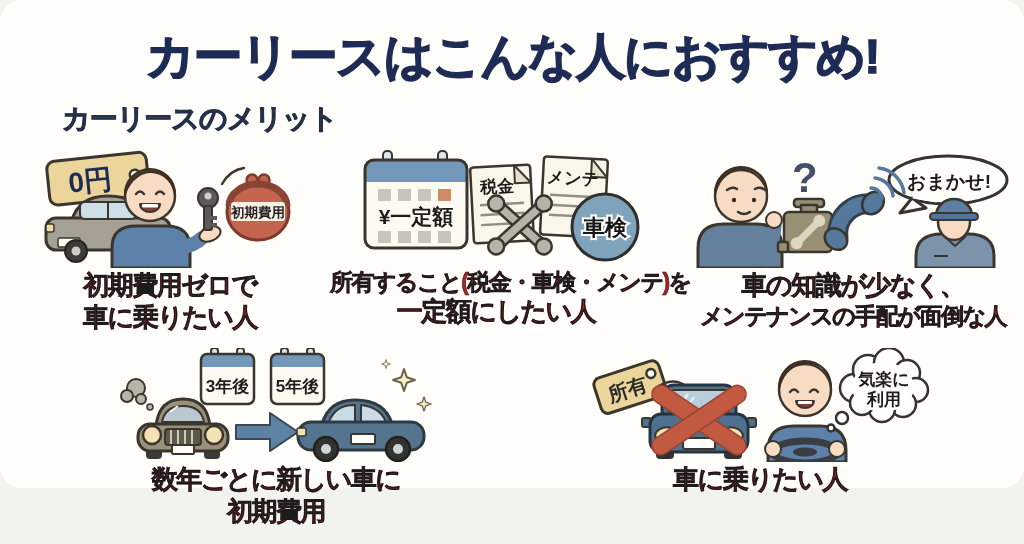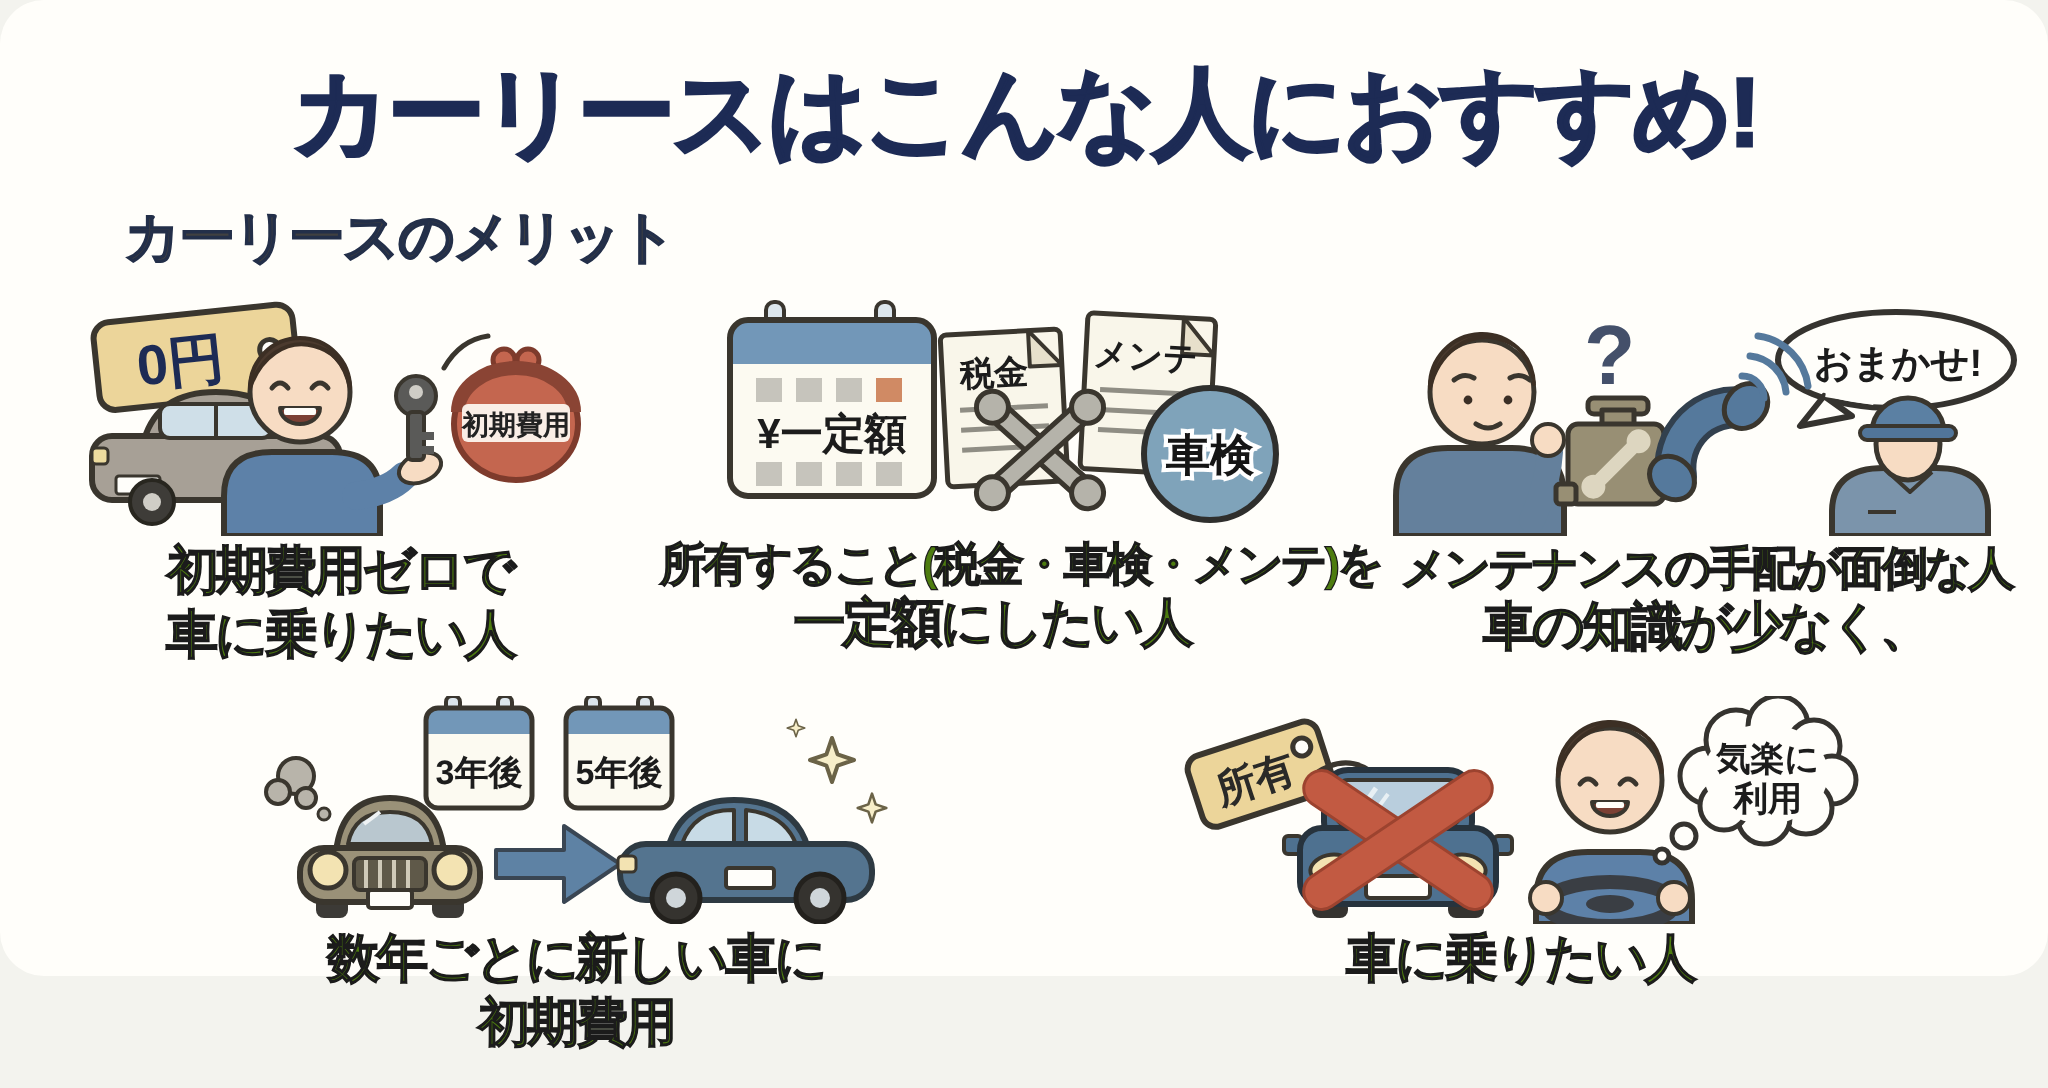--- a/index.html
+++ b/index.html
@@ -24,21 +24,21 @@
     position:absolute;left:34px;top:100px;
     font-size:28px;font-weight:bold;letter-spacing:-1px;
     color:#404040;-webkit-text-stroke:0.8px #232f49;
     white-space:nowrap;
     margin-left:28px;
   }
   .panel{position:absolute;}
   .panel svg{display:block;margin:0 auto;}
   .caption{
     margin-top:2px;text-align:center;
-    font-weight:bold;color:#4d7c0f;
+    font-weight:bold;color:#b91c1c;
     -webkit-text-stroke:0.6px #1b1b1b;
   }
   .cap-line{font-size:26px;line-height:1.22;letter-spacing:-1.5px;white-space:nowrap;}
   .cap-line.small{font-size:23px;}
   svg text{font-family:"Liberation Sans","DejaVu Sans",sans-serif;font-weight:bold;}
   .ol{stroke:#3a362e;stroke-linejoin:round;}
 </style>
 </head>
 <body>
 
@@ -220,26 +220,26 @@
       <g>
         <path d="M230,120 v-12 q0-22 26-22 h26 q26,0 26,22 v12 z" fill="#7b94ab" class="ol" stroke-width="3"></path>
         <path d="M258,88 l11,10 l11,-10" fill="none" class="ol" stroke-width="2"></path>
         <line x1="248" y1="108" x2="262" y2="108" class="ol" stroke-width="2"></line>
         <ellipse cx="268" cy="74" rx="16" ry="18" fill="#f7dcc3" class="ol" stroke-width="2.5"></ellipse>
         <path d="M250,68 a18 17 0 0 1 36,0 z" fill="#5b80a3" class="ol" stroke-width="2.5"></path>
         <rect x="244" y="65" width="48" height="7" rx="3.5" fill="#51759a" class="ol" stroke-width="2"></rect>
       </g>
     </svg>
     <div class="caption">
+      <div class="cap-line">車の知識が少なく、</div>
       <div class="cap-line small">メンテナンスの手配が面倒な人</div>
-      <div class="cap-line">車の知識が少なく、</div>
-    </div>
-  </div>
-
-  <div class="panel" style="left:120px;top:348px;width:336px;">
+    </div>
+  </div>
+
+  <div class="panel" style="left:108px;top:348px;width:336px;">
     <svg width="336" height="114" viewBox="0 0 336 114">
 
       <g>
         <rect x="103" y="0" width="7" height="13" rx="3" fill="#dce6ec" class="ol" stroke-width="2"></rect>
         <rect x="129" y="0" width="7" height="13" rx="3" fill="#dce6ec" class="ol" stroke-width="2"></rect>
         <rect x="93" y="6" width="53" height="50" rx="6" fill="#fcfaf1"></rect>
         <path d="M93,12 a6 6 0 0 1 6,-6 h41 a6 6 0 0 1 6,6 v7 h-53 z" fill="#7297b8"></path>
         <rect x="93" y="6" width="53" height="50" rx="6" fill="none" class="ol" stroke-width="2.5"></rect>
         <text x="119.5" y="44" font-size="17" text-anchor="middle" fill="#1c1c1c">3年後</text>
       </g>

